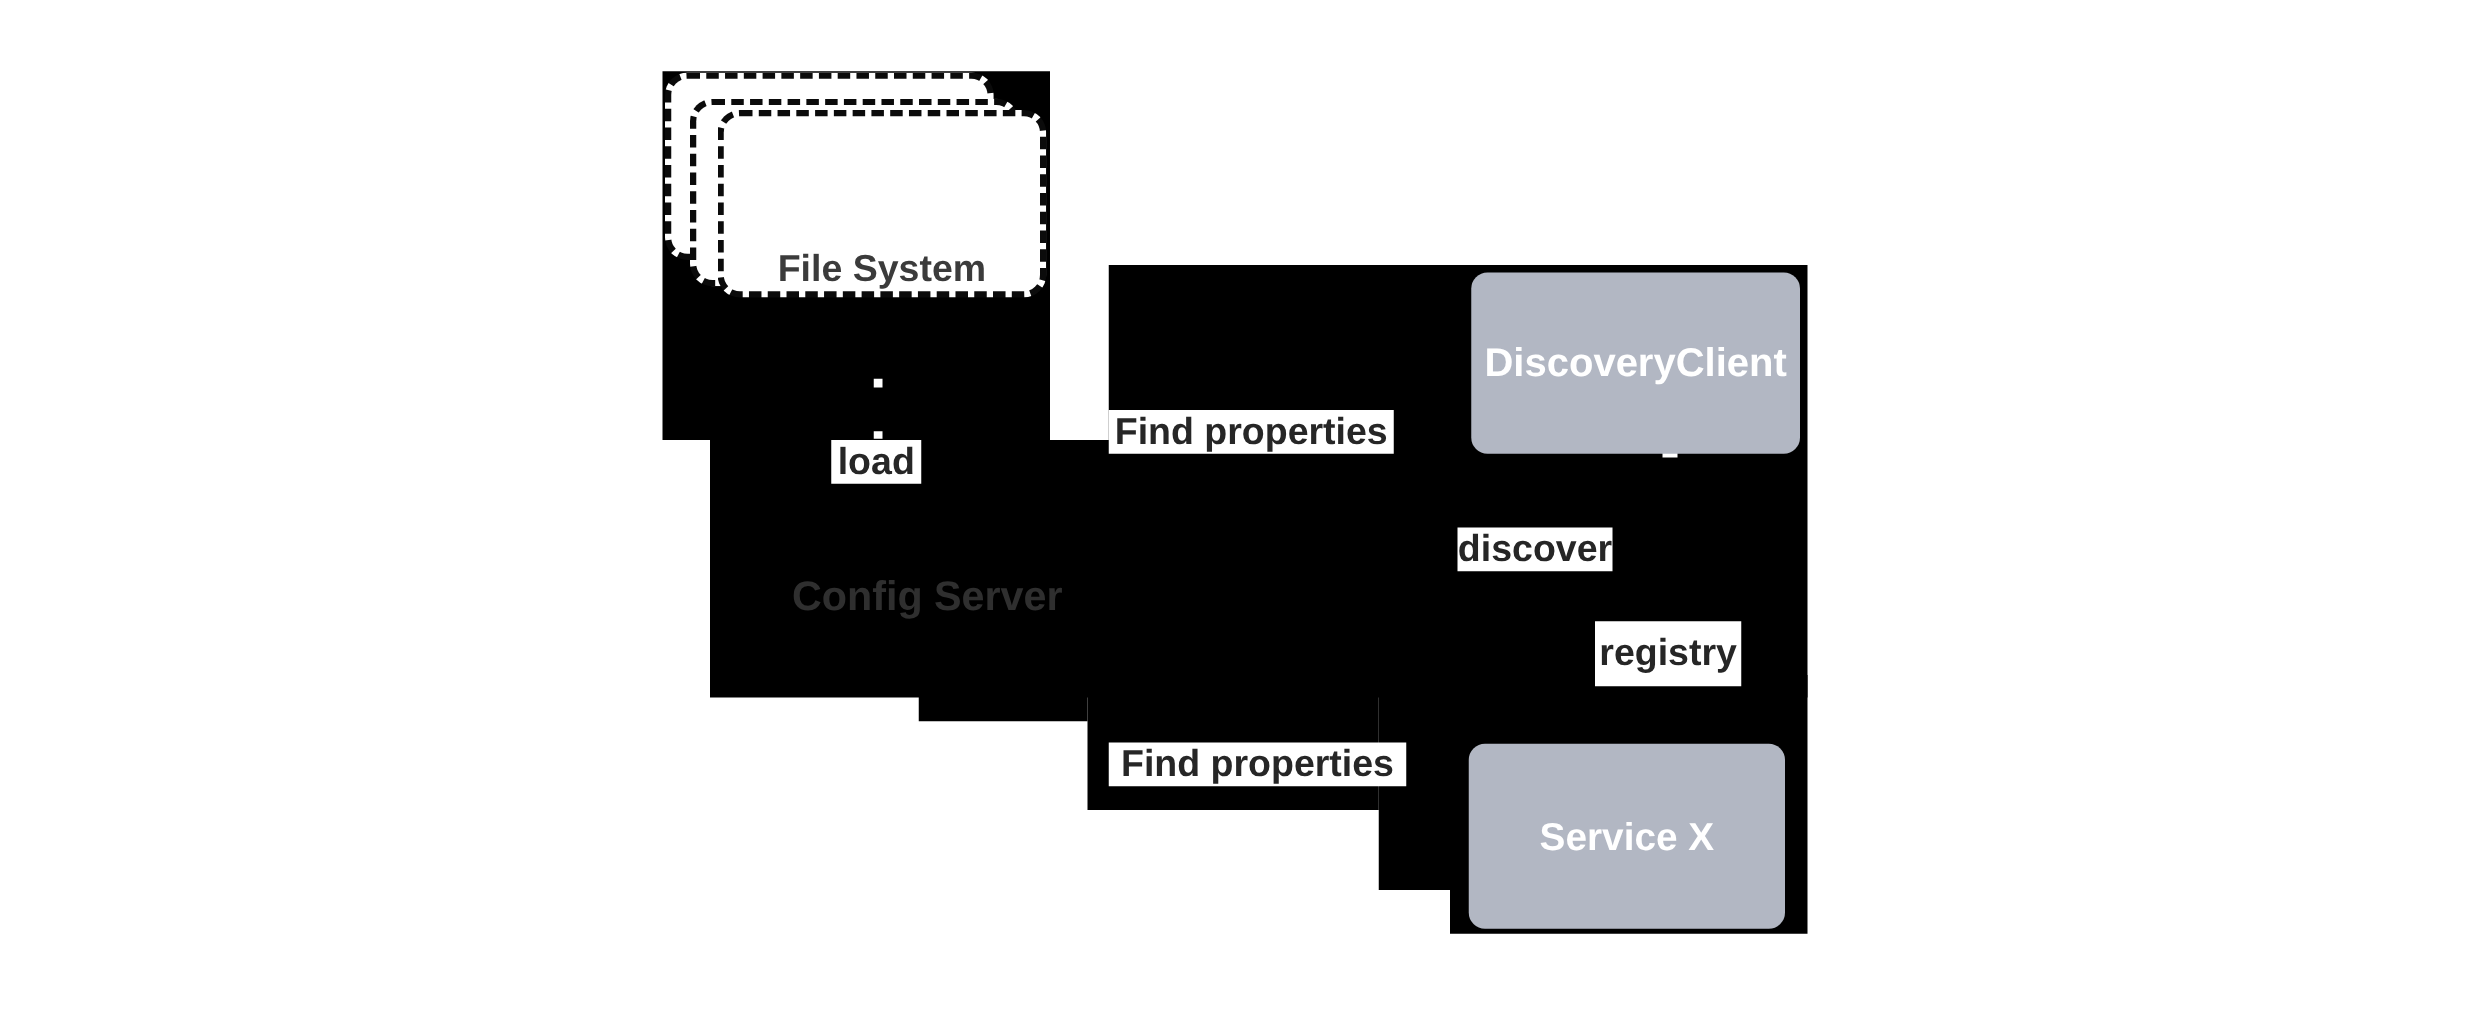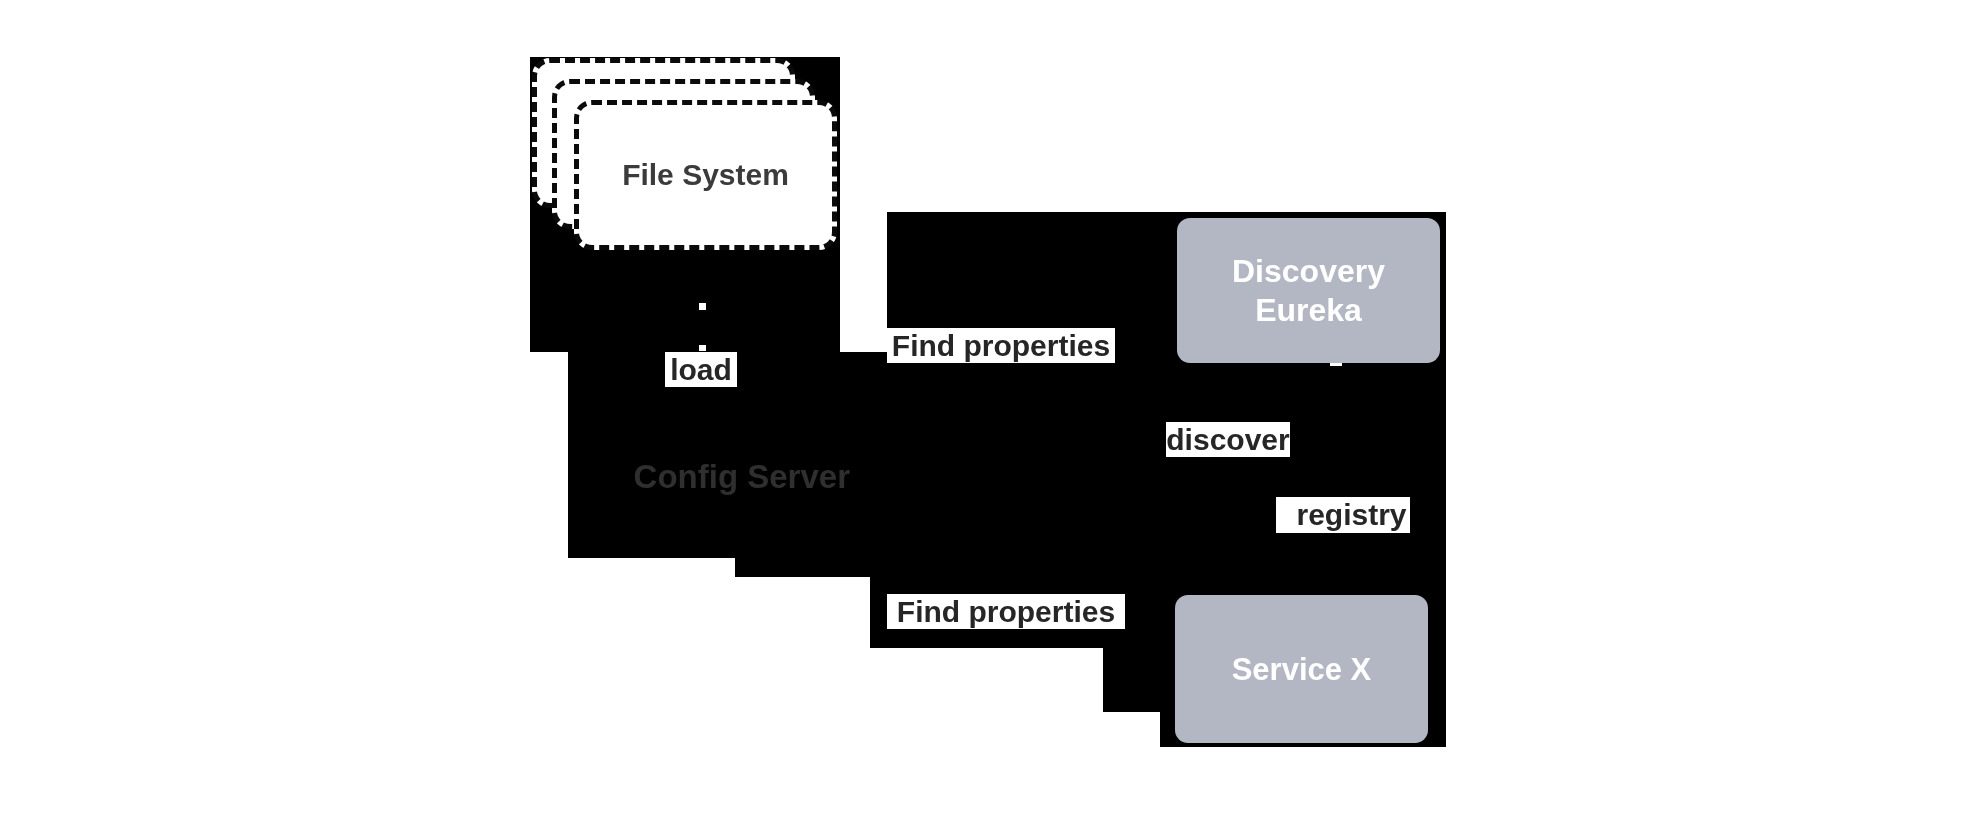--- a/index.html
+++ b/index.html
@@ -48,21 +48,21 @@
 
   .node {
     position: absolute;
     background: #b2b7c3;
     border-radius: 13px;
     color: #ffffff;
     font-weight: bold;
     font-size: 32px;
     line-height: 39px;
     display: flex;
-    flex-direction: column;
+    flex-direction: row;
     align-items: center;
     justify-content: center;
     text-align: center;
   }
   .node-discovery { left: 1177px; top: 218px; width: 263px; height: 145px; }
   .node-servicex  { left: 1175px; top: 595px; width: 253px; height: 148px; font-size: 31px; }
 
   .edge-label {
     position: absolute;
     background: #ffffff;
@@ -70,53 +70,53 @@
     font-size: 30px;
     font-weight: bold;
     display: flex;
     align-items: center;
     justify-content: center;
     white-space: nowrap;
   }
   .lbl-load      { left: 665px;  top: 310px; width: 72px;  height: 35px; margin-top: 42px; }
   .lbl-fp-top    { left: 887px;  top: 328px; width: 228px; height: 35px; }
   .lbl-discover  { left: 1166px; top: 422px; width: 124px; height: 35px; text-align: center; }
-  .lbl-registry  { left: 1276px; top: 497px; width: 117px; height: 36px; padding-left: 17px; }
+  .lbl-registry  { left: 1276px; top: 497px; width: 117px; height: 52px; }
   .lbl-fp-bottom { left: 887px;  top: 594px; width: 238px; height: 35px; }
 </style>
 </head>
 <body>
 
 <div class="stage">
 
   <div class="void" style="left:530px; top:57px;  width:310px; height:295px;"></div>
   <div class="void" style="left:568px; top:352px; width:878px; height:206px;"></div>
   <div class="void" style="left:887px; top:212px; width:559px; height:140px;"></div>
   <div class="void" style="left:735px; top:550px; width:135px; height:27px;"></div>
   <div class="void" style="left:870px; top:550px; width:233px; height:98px;"></div>
   <div class="void" style="left:1103px; top:540px; width:70px; height:172px;"></div>
   <div class="void" style="left:1160px; top:540px; width:286px; height:207px;"></div>
 
   <div>
     <div class="fs-box" style="left:532px; top:58px;"></div>
     <div class="fs-box" style="left:552px; top:79px;"></div>
-    <div class="fs-box fs-front" style="left:574px; top:100px;">
+    <div class="fs-box fs-front" style="left:574px; top:88px;align-items:flex-end;">
       <span class="fs-label">File System</span>
     </div>
   </div>
 
   <div class="tick" style="left:699px; top:303px; width:7px; height:7px;"></div>
   <div class="tick" style="left:699px; top:345px; width:7px; height:6px;"></div>
   <div class="tick" style="left:1330px; top:361px; width:12px; height:5px;"></div>
 
   <div class="config-label">Config Server</div>
 
   <div class="node node-discovery">
     <span>Discovery</span>
-    <span>Eureka</span>
+    <span>Client</span>
   </div>
 
   <div class="node node-servicex">
     <span>Service X</span>
   </div>
 
   <div class="edge-label lbl-load">load</div>
   <div class="edge-label lbl-fp-top">Find properties</div>
   <div class="edge-label lbl-discover">discover</div>
   <div class="edge-label lbl-registry">registry</div>

